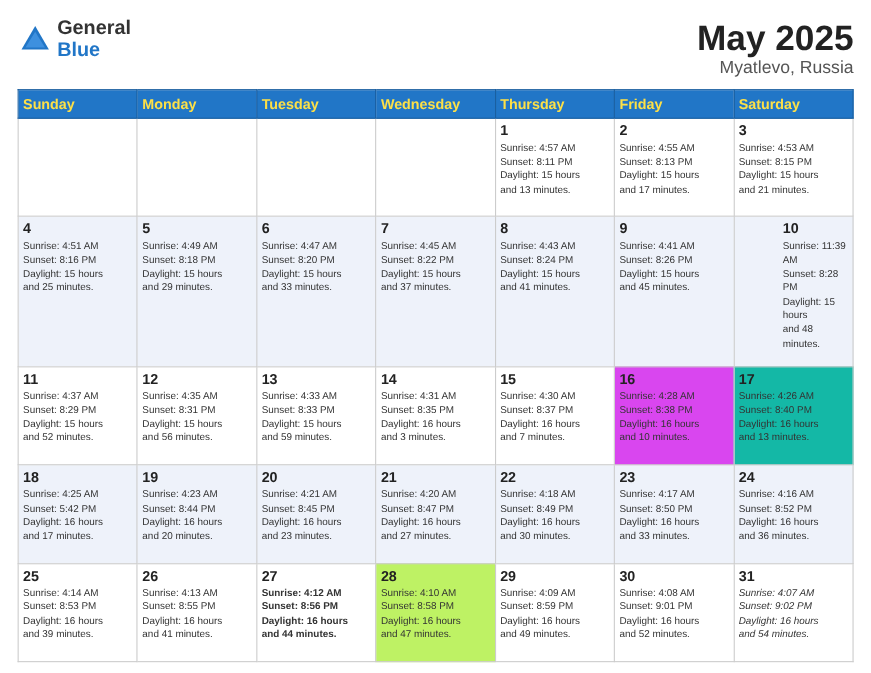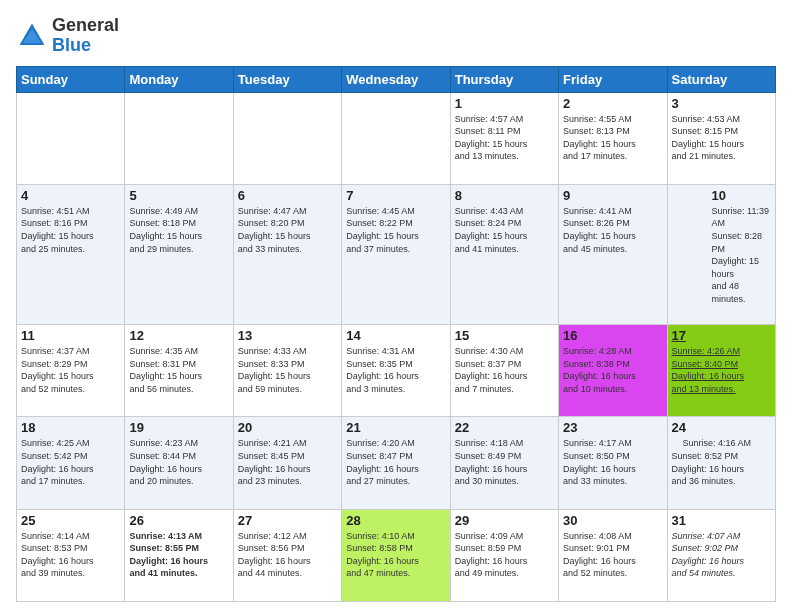--- a/index.html
+++ b/index.html
@@ -61,21 +61,21 @@
     }
     .calendar {
       flex: 1;
       border: 1px solid #ccc;
       border-collapse: collapse;
       width: 100%;
       table-layout: fixed;
     }
     .calendar th {
       background: #2176c7;
-      color: #ffffff;
+      color: #fde047;
       font-size: 13px;
       font-weight: bold;
       padding: 5px 4px;
       text-align: left;
       border: 1px solid #1a5fa0;
     }
     .calendar td {
       border: 1px solid #ccc;
       vertical-align: top;
       padding: 3px 4px;
@@ -132,20 +132,22 @@
       <svg class="logo-icon" viewBox="0 0 36 36">
         <polygon points="18,4 32,28 4,28" fill="#2176c7"></polygon>
         <polygon points="18,10 28,26 8,26" fill="#5aaaf7" opacity="0.5"></polygon>
       </svg>
       <div class="logo-text">
         <span class="logo-general">General</span>
         <span class="logo-blue">Blue</span>
       </div>
     </div>
     <div class="title-block">
+      <div class="title-month">May 2025</div>
+      <div class="title-location">Myatlevo, Russia</div>
     </div>
   </div>
 
   <table class="calendar">
     <thead>
       <tr>
         <th>Sunday</th>
         <th>Monday</th>
         <th>Tuesday</th>
         <th>Wednesday</th>
@@ -221,21 +223,21 @@
 Daylight: 16 hours
 and 3 minutes.</span></td>
           <td style="background: rgb(255, 255, 255);"><span class="day-number">15</span><span class="day-info" style="white-space: pre-line;">Sunrise: 4:30 AM
 Sunset: 8:37 PM
 Daylight: 16 hours
 and 7 minutes.</span></td>
           <td style="background: #d946ef;"><span class="day-number">16</span><span class="day-info" style="white-space: pre-line;">Sunrise: 4:28 AM
 Sunset: 8:38 PM
 Daylight: 16 hours
 and 10 minutes.</span></td>
-          <td style="background: #84cc16; text-decoration: underline;"><span class="day-number">17</span><span class="day-info" style="white-space: pre-line;">Sunrise: 4:26 AM
+          <td style="background: #14b8a6;"><span class="day-number">17</span><span class="day-info" style="white-space: pre-line;">Sunrise: 4:26 AM
 Sunset: 8:40 PM
 Daylight: 16 hours
 and 13 minutes.</span></td>
         </tr>
         <tr>
           <td style="background: rgb(238, 242, 250);"><span class="day-number">18</span><span class="day-info" style="white-space: pre-line;">Sunrise: 4:25 AM
 Sunset: 5:42 PM
 Daylight: 16 hours
 and 17 minutes.</span></td>
           <td style="background: rgb(238, 242, 250);"><span class="day-number">19</span><span class="day-info" style="white-space: pre-line;">Sunrise: 4:23 AM
@@ -251,35 +253,35 @@
 Daylight: 16 hours
 and 27 minutes.</span></td>
           <td style="background: rgb(238, 242, 250);"><span class="day-number">22</span><span class="day-info" style="white-space: pre-line;">Sunrise: 4:18 AM
 Sunset: 8:49 PM
 Daylight: 16 hours
 and 30 minutes.</span></td>
           <td style="background: rgb(238, 242, 250);"><span class="day-number">23</span><span class="day-info" style="white-space: pre-line;">Sunrise: 4:17 AM
 Sunset: 8:50 PM
 Daylight: 16 hours
 and 33 minutes.</span></td>
-          <td style="background: rgb(238, 242, 250);"><span class="day-number">24</span><span class="day-info" style="white-space: pre-line; margin-left: 11px;">Sunrise: 4:16 AM
+          <td style="background: rgb(238, 242, 250);"><span class="day-number">24</span><span class="day-info" style="white-space: pre-line;">Sunrise: 4:16 AM
 Sunset: 8:52 PM
 Daylight: 16 hours
 and 36 minutes.</span></td>
         </tr>
         <tr>
           <td style="background: rgb(255, 255, 255);"><span class="day-number">25</span><span class="day-info" style="white-space: pre-line;">Sunrise: 4:14 AM
 Sunset: 8:53 PM
 Daylight: 16 hours
 and 39 minutes.</span></td>
-          <td style="background: rgb(255, 255, 255);"><span class="day-number">26</span><span class="day-info" style="white-space: pre-line; font-weight: bold;">Sunrise: 4:13 AM
+          <td style="background: rgb(255, 255, 255);"><span class="day-number">26</span><span class="day-info" style="white-space: pre-line;">Sunrise: 4:13 AM
 Sunset: 8:55 PM
 Daylight: 16 hours
 and 41 minutes.</span></td>
-          <td style="background: rgb(255, 255, 255);"><span class="day-number">27</span><span class="day-info" style="white-space: pre-line;">Sunrise: 4:12 AM
+          <td style="background: rgb(255, 255, 255);"><span class="day-number">27</span><span class="day-info" style="white-space: pre-line; font-weight: bold;">Sunrise: 4:12 AM
 Sunset: 8:56 PM
 Daylight: 16 hours
 and 44 minutes.</span></td>
           <td style="background: #bef264;"><span class="day-number">28</span><span class="day-info" style="white-space: pre-line;">Sunrise: 4:10 AM
 Sunset: 8:58 PM
 Daylight: 16 hours
 and 47 minutes.</span></td>
           <td style="background: rgb(255, 255, 255);"><span class="day-number">29</span><span class="day-info" style="white-space: pre-line;">Sunrise: 4:09 AM
 Sunset: 8:59 PM
 Daylight: 16 hours

